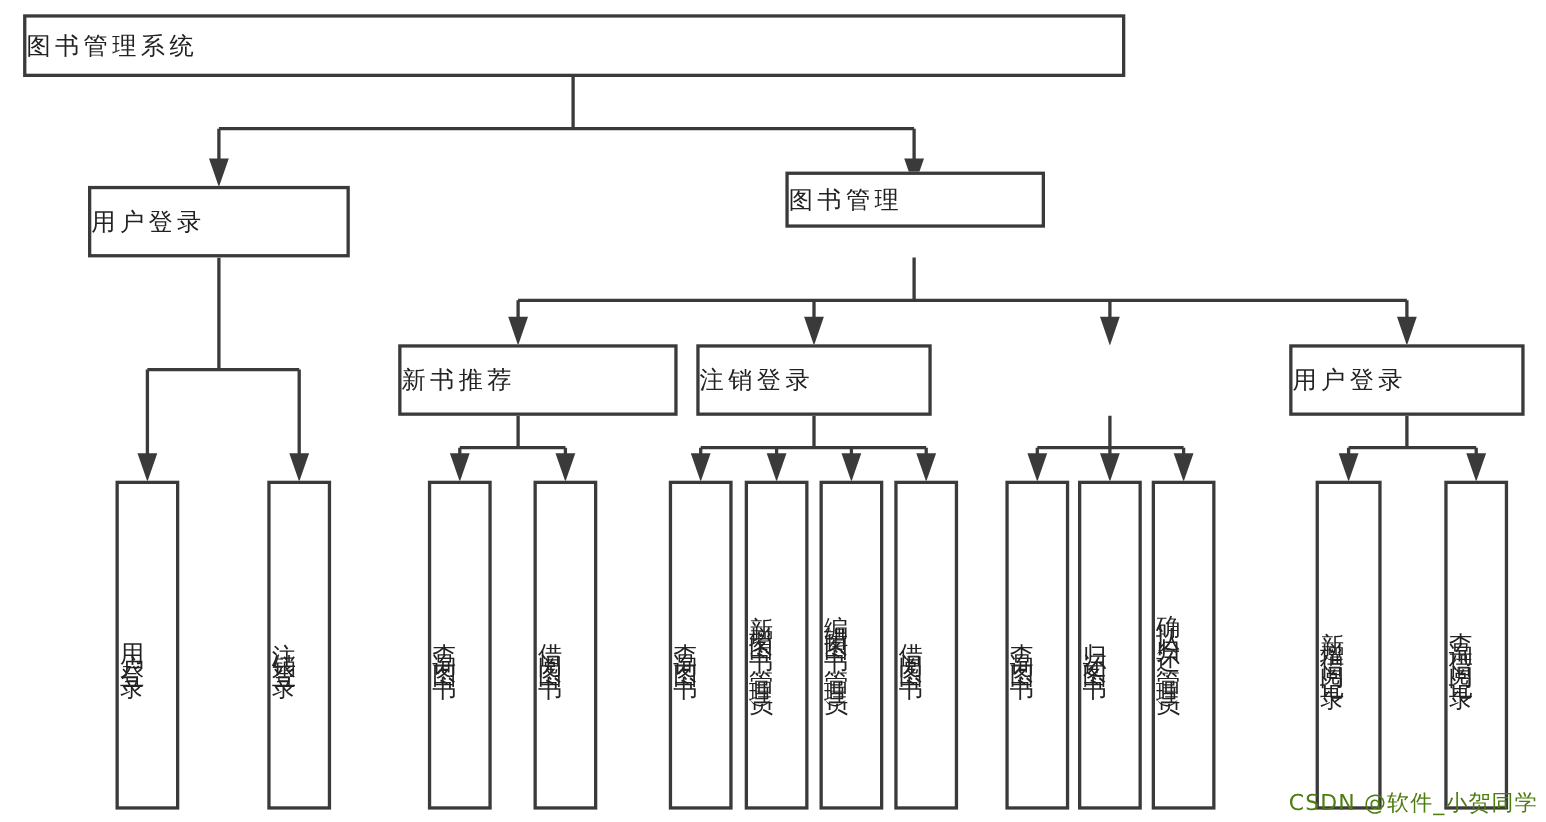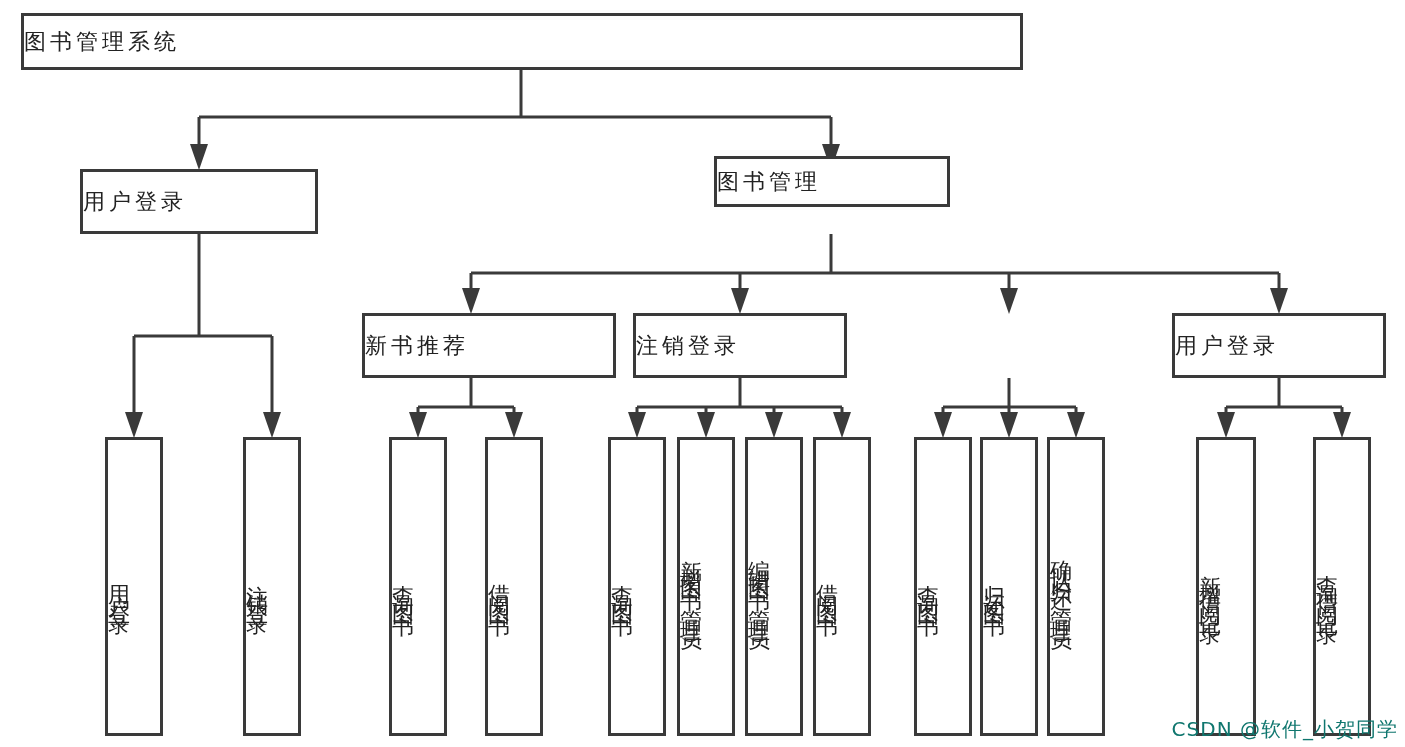--- a/index.html
+++ b/index.html
@@ -40,21 +40,21 @@
     line-height: 1;
     white-space: nowrap;
   }
   .watermark {
     position: absolute;
     right: 7px;
     top: 716px;
     z-index: 3;
     font-size: 20px;
     letter-spacing: 1px;
-    color: #0f766e;
+    color: #4d7c0f;
     white-space: nowrap;
   }
 </style>
 </head>
 <body>
 
 <div class="stage">
 
   <svg class="connectors" viewBox="0 0 1405 747" xmlns="http://www.w3.org/2000/svg">
     <path d="M521 69 V117 M199 117 H831 M199 117 V151 M831 117 V151

